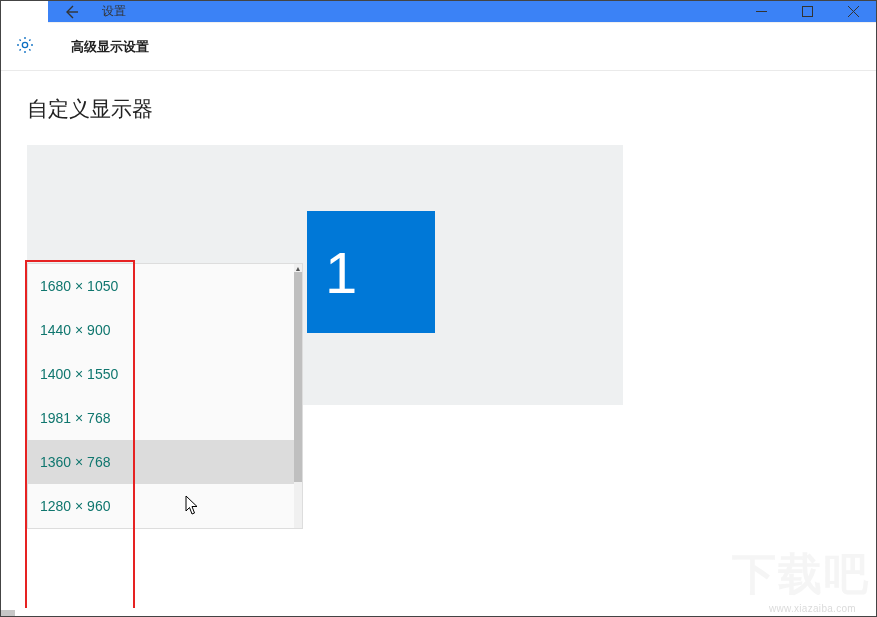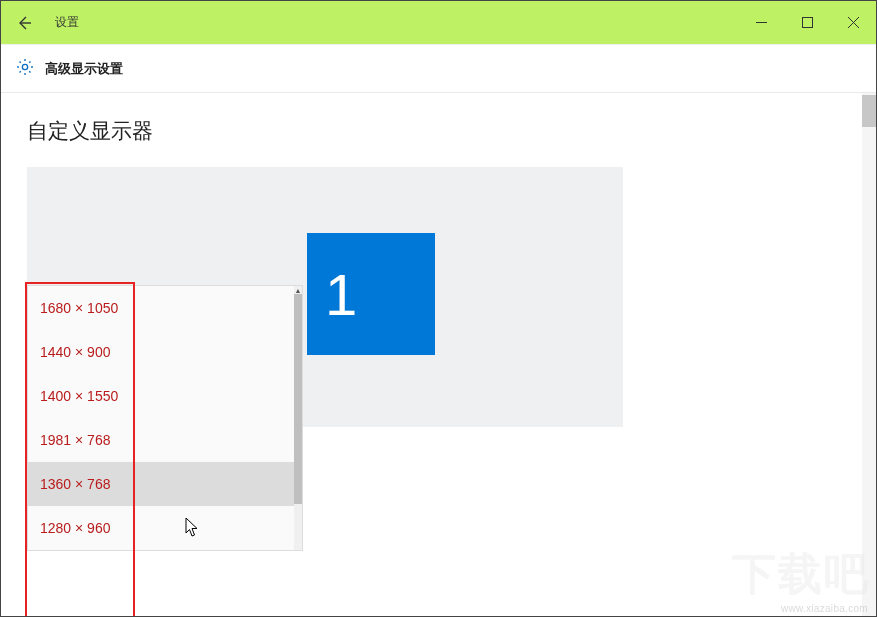--- a/index.html
+++ b/index.html
@@ -1,52 +1,52 @@
 <!DOCTYPE html>
 <html><head>
   <meta charset="utf-8">
   <style>
     * { margin: 0; padding: 0; box-sizing: border-box; font-family: "Microsoft YaHei", "Segoe UI", sans-serif; }
     body { width: 877px; height: 617px; background: #fff; position: relative; overflow: hidden; border: 1px solid #444; }
 
-    .titlebar { height: 44px; display: flex; align-items: center; background: #bef264; border-bottom: 1px solid #f0f0f0; }
+    .titlebar { height: 22px; display: flex; align-items: center; background: #3b82f6; border-bottom: 1px solid #f0f0f0; margin-left: 47px; }
     .titlebar-left { display: flex; align-items: center; gap: 22px; padding-left: 14px; }
     .back-btn { width: 18px; height: 18px; display: flex; align-items: center; justify-content: center; color: #333; }
     .titlebar-title { font-size: 12px; color: #333; }
     .titlebar-controls { margin-left: auto; display: flex; }
     .tc-btn { width: 46px; height: 30px; display: flex; align-items: center; justify-content: center; color: #333; }
     .tc-btn svg { width: 11px; height: 11px; }
 
-    .subheader { height: 48px; display: flex; align-items: center; padding-left: 14px; gap: 10px; border-bottom: 1px solid #eaeaea; }
+    .subheader { height: 48px; display: flex; align-items: center; padding-left: 14px; gap: 36px; border-bottom: 1px solid #eaeaea; }
     .gear { color: #0a6ec2; }
     .subheader-title { font-size: 13px; font-weight: 600; color: #222; }
 
-    .content-wrap { position: relative; height: calc(100% - 78px); display: flex; }
+    .content-wrap { position: relative; height: calc(100% - 78px); display: flex; flex-direction: column; }
     .content { flex: 1; padding: 24px 26px 0 26px; overflow: hidden; position: relative; }
     .section-title { font-size: 21px; font-weight: 400; color: #222; margin-bottom: 22px; }
 
     .preview-area { width: 596px; height: 260px; background: #eef0f1; position: relative; }
     .monitor-box { position: absolute; left: 280px; top: 66px; width: 128px; height: 122px; background: #0078d7; color: #fff; display: flex; align-items: center; justify-content: flex-start; padding-left: 18px; font-size: 58px; font-weight: 300; }
 
     .dropdown-list { position: absolute; left: 26px; top: 192px; width: 276px; background: #fafafa; border: 1px solid #ddd; }
-    .dd-item { height: 44px; display: flex; align-items: center; padding-left: 12px; font-size: 14px; color: #b91c1c; cursor: default; }
+    .dd-item { height: 44px; display: flex; align-items: center; padding-left: 12px; font-size: 14px; color: #0f766e; cursor: default; }
     .dd-item.hover { background: #dcdcdc; text-align: center; }
     .dd-scroll-track { position: absolute; right: 0; top: 0; bottom: 0; width: 8px; background: #f0f0f0; }
     .dd-scroll-thumb { position: absolute; right: 0; top: 8px; width: 8px; height: 210px; background: #bfbfbf; }
     .dd-arrow { position: absolute; right: 0; width: 8px; height: 8px; display: flex; align-items: center; justify-content: center; font-size: 7px; color: #555; }
     .dd-arrow.up { top: 0; }
 
     .red-box { position: absolute; left: 24px; top: 189px; width: 110px; height: 404px; border: 2px solid #e62222; pointer-events: none; }
 
     .cursor { position: absolute; left: 184px; top: 424px; pointer-events: none; }
 
     .outer-scroll { width: 14px; background: #f5f5f5; position: relative; }
     .outer-thumb { position: absolute; right: 0; top: 2px; width: 14px; height: 32px; background: #c7c7c7; }
 
-    .watermark { position: absolute; right: 8px; bottom: 2px; font-size: 10px; color: #bdbdbd; opacity: .55; font-family: Arial, sans-serif; letter-spacing: .3px; }
+    .watermark { position: absolute; right: 20px; bottom: 2px; font-size: 10px; color: #bdbdbd; opacity: .55; font-family: Arial, sans-serif; letter-spacing: .3px; }
     .watermark-big { position: absolute; right: 6px; bottom: 12px; font-size: 44px; font-weight: 700; color: #e9e9e9; opacity: .45; letter-spacing: 2px; pointer-events: none; }
 
     .bottom-cut { position: absolute; left: 26px; bottom: 4px; font-size: 18px; color: #333; opacity: .35; }
   </style>
 </head>
 <body>
 
 <div class="titlebar">
   <div class="titlebar-left">
     <div class="back-btn">

